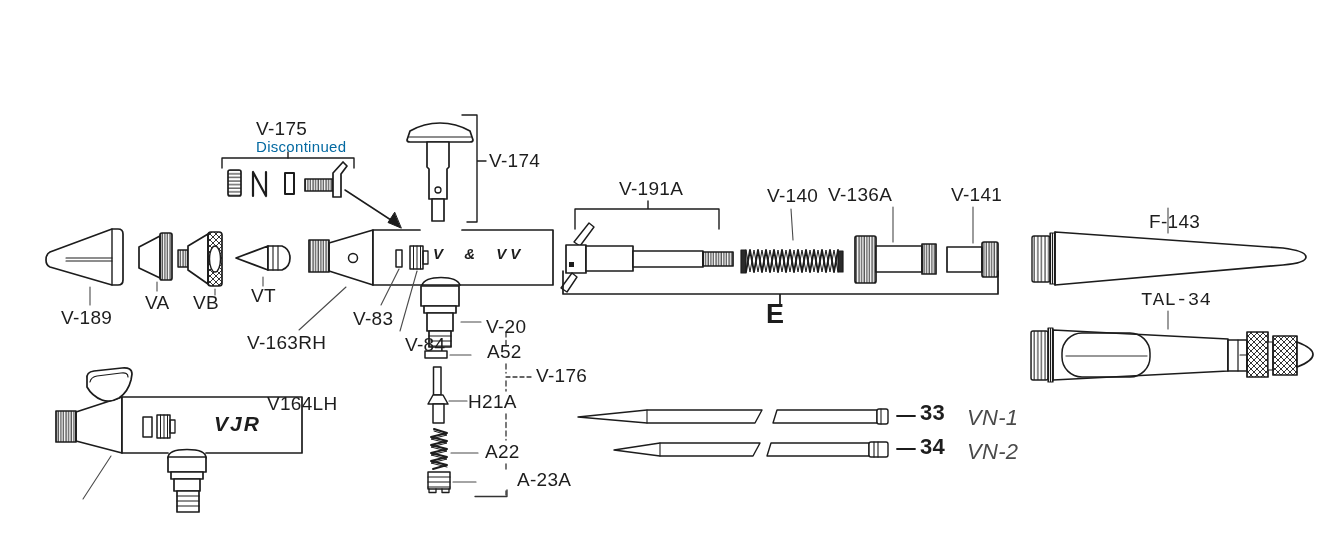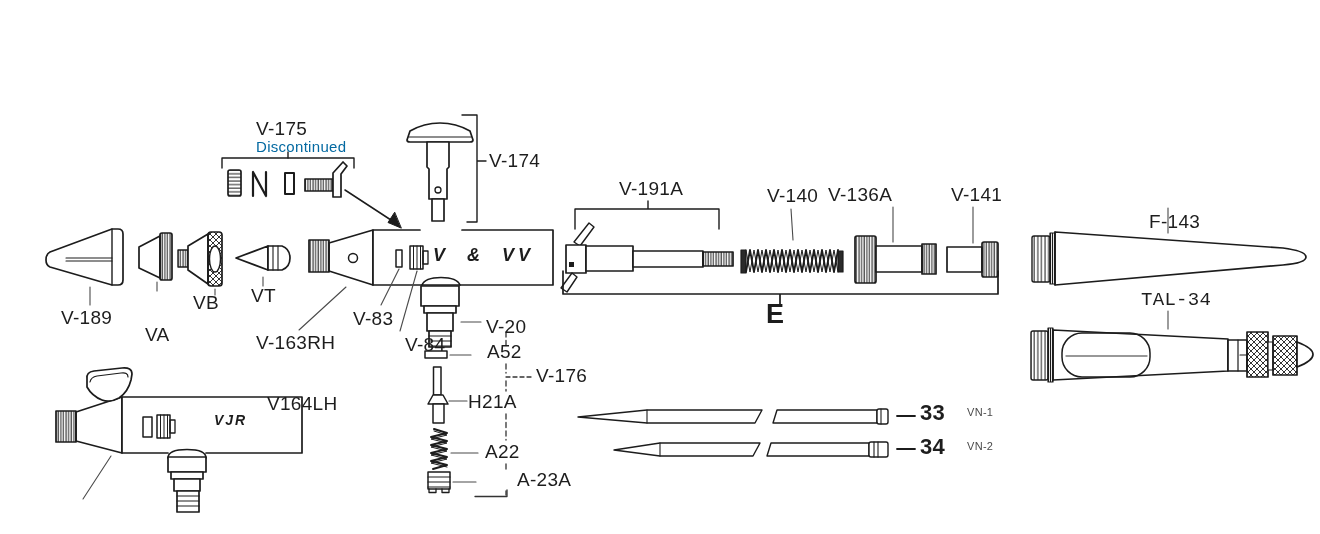--- a/index.html
+++ b/index.html
@@ -4,23 +4,23 @@
 <style>
   html,body{margin:0;padding:0;background:#ffffff;}
   .stage{position:relative;width:1320px;height:527px;background:#ffffff;overflow:hidden;
          font-family:"Liberation Sans", sans-serif;}
   .stage svg{position:absolute;left:0;top:0;}
   .lbl{position:absolute;color:#1d1d1d;font-size:19px;line-height:1;white-space:nowrap;
        letter-spacing:0.3px;}
   .lbl.small{font-size:15px;color:#0369a1;margin-left:19px;}
   .lbl.big{font-size:27px;font-weight:bold;}
   .lbl.num{font-size:22px;font-weight:bold;}
-  .lbl.muted{font-size:11px;color:#4a4a4a;}
-  .lbl.brand{font-weight:bold;font-style:italic;font-size:18px;letter-spacing:4px;word-spacing:9px;}
-  .lbl.brand2{font-weight:bold;font-style:italic;font-size:14px;letter-spacing:2px;}
+  .lbl.muted{font-size:22px;color:#4a4a4a;font-style:italic;}
+  .lbl.brand{font-weight:bold;font-style:italic;font-size:15px;letter-spacing:4px;word-spacing:9px;}
+  .lbl.brand2{font-weight:bold;font-style:italic;font-size:21px;letter-spacing:2px;}
 </style>
 </head>
 <body>
 
 <div class="stage">
 
 <svg width="1320" height="534" viewBox="0 0 1320 534">
   <defs>
     <pattern id="vlf" width="2.6" height="6" patternUnits="userSpaceOnUse">
       <path d="M1,0 V6" stroke="#1c1c1c" stroke-width="1"></path>
@@ -242,26 +242,26 @@
       <path d="M1168,311 L1168,329"></path>
       <path d="M83,499 L111,456"></path>
     </g>
   </g>
 </svg>
 
 <div class="lbl" style="left:256px;top:119px;">V-175</div>
 <div class="lbl small" style="left:237px;top:139px;">Discontinued</div>
 <div class="lbl" style="left:489px;top:151px;">V-174</div>
 <div class="lbl" style="left:61px;top:308px;">V-189</div>
-<div class="lbl" style="left:145px;top:293px;margin-top:32px;">VA</div>
+<div class="lbl" style="left:145px;top:293px;">VA</div>
 <div class="lbl" style="left:193px;top:293px;">VB</div>
 <div class="lbl" style="left:251px;top:286px;">VT</div>
 <div class="lbl" style="left:353px;top:309px;">V-83</div>
 <div class="lbl" style="left:372px;top:335px;margin-left:33px;">V-84</div>
-<div class="lbl" style="left:256px;top:333px;text-align:right;">V-163RH</div>
+<div class="lbl" style="left:247px;top:333px;text-align:right;">V-163RH</div>
 <div class="lbl" style="left:267px;top:354px;margin-top:40px;">V164LH</div>
 <div class="lbl" style="left:486px;top:309px;margin-top:8px;">V-20</div>
 <div class="lbl" style="left:487px;top:342px;">A52</div>
 <div class="lbl" style="left:536px;top:366px;">V-176</div>
 <div class="lbl" style="left:468px;top:392px;">H21A</div>
 <div class="lbl" style="left:485px;top:442px;">A22</div>
 <div class="lbl" style="left:483px;top:470px;margin-left:34px;">A-23A</div>
 <div class="lbl" style="left:619px;top:179px;">V-191A</div>
 <div class="lbl" style="left:767px;top:186px;">V-140</div>
 <div class="lbl" style="left:828px;top:185px;text-align:center;">V-136A</div>

